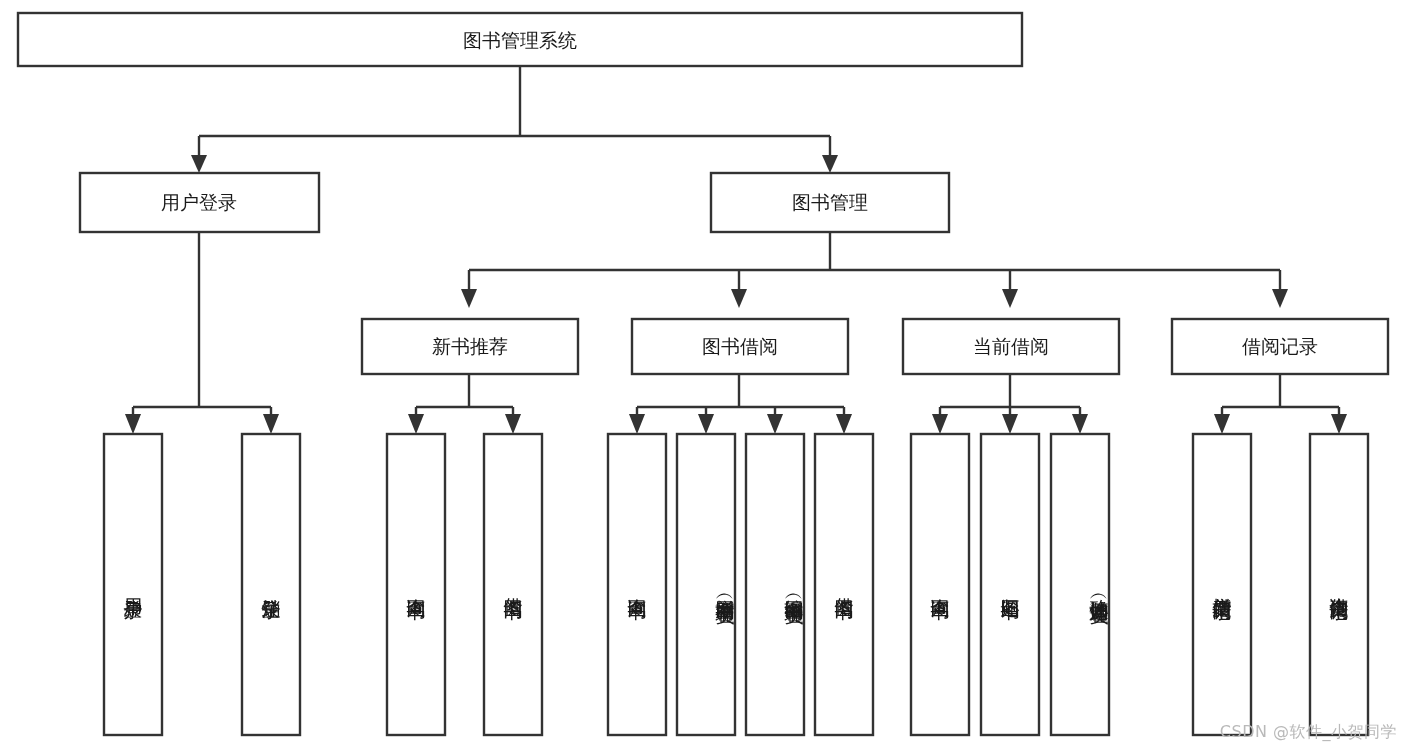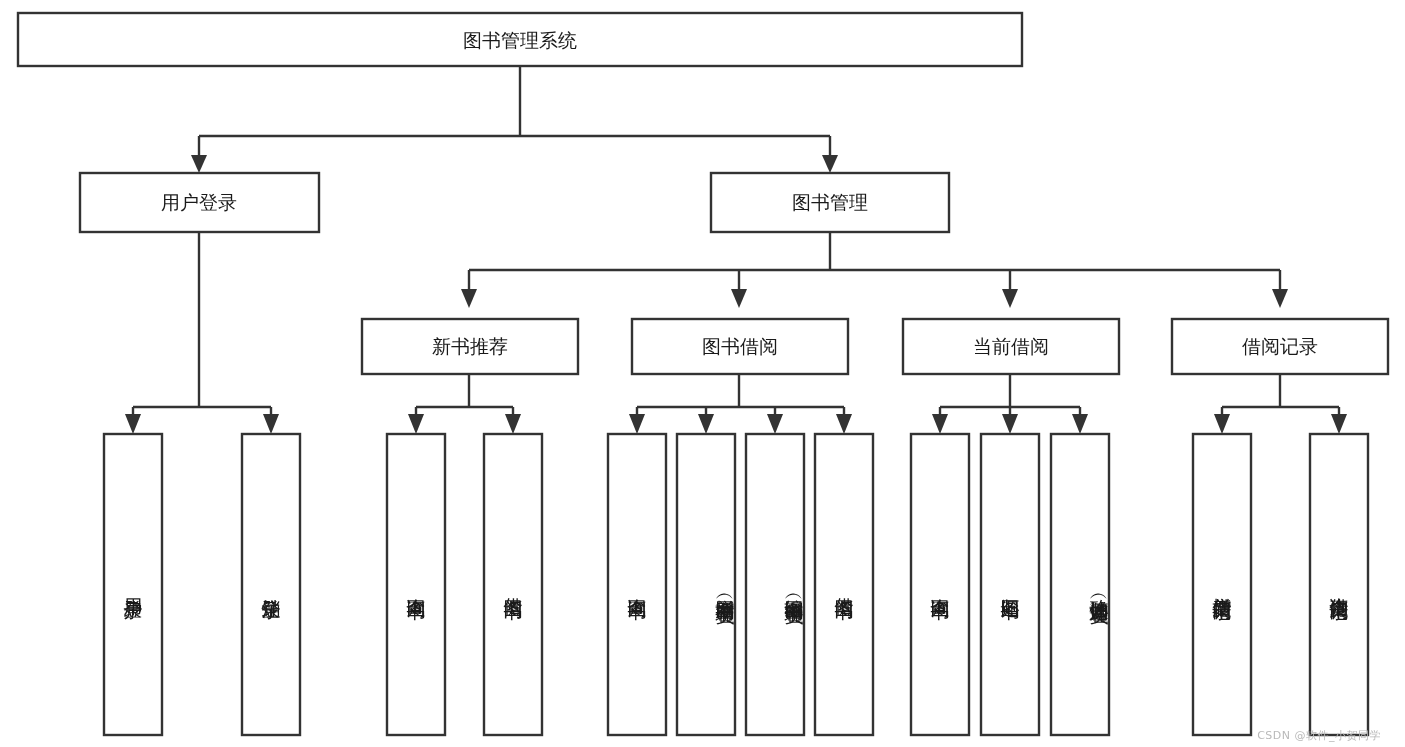--- a/index.html
+++ b/index.html
@@ -61,24 +61,24 @@
     color: #1a1a1a;
     display: flex;
     align-items: center;
     justify-content: center;
     white-space: nowrap;
     box-sizing: border-box;
     pointer-events: none;
   }
   .watermark {
     position: absolute;
-    right: 24px;
+    right: 8px;
     bottom: 4px;
     font-family: "DejaVu Sans", "Liberation Sans", sans-serif;
-    font-size: 11px;
+    font-size: 16px;
     color: #b9b9b9;
     letter-spacing: 0.5px;
     white-space: nowrap;
   }
 </style>
 </head>
 <body>
 
 <div id="diagram-root">
 

